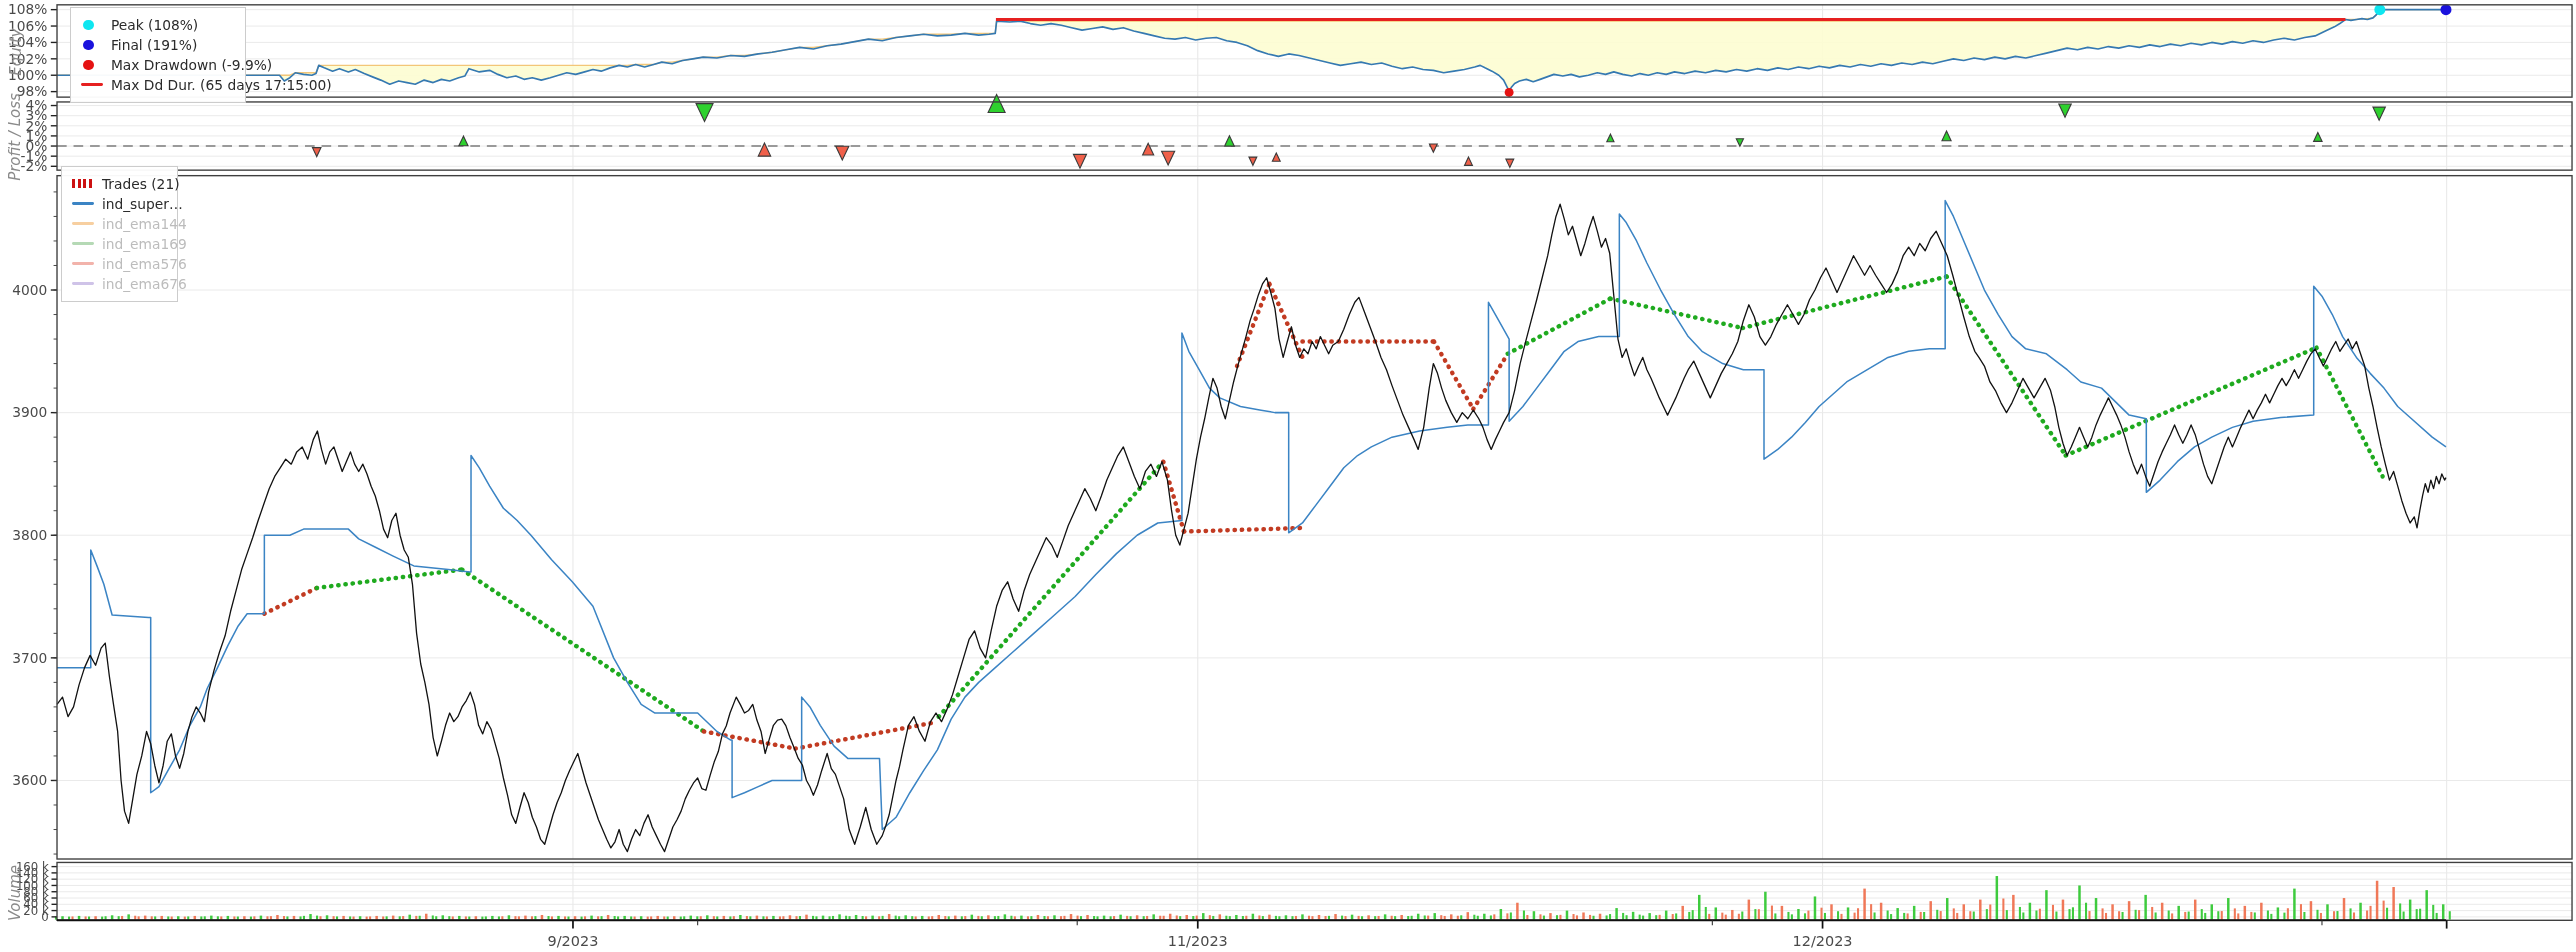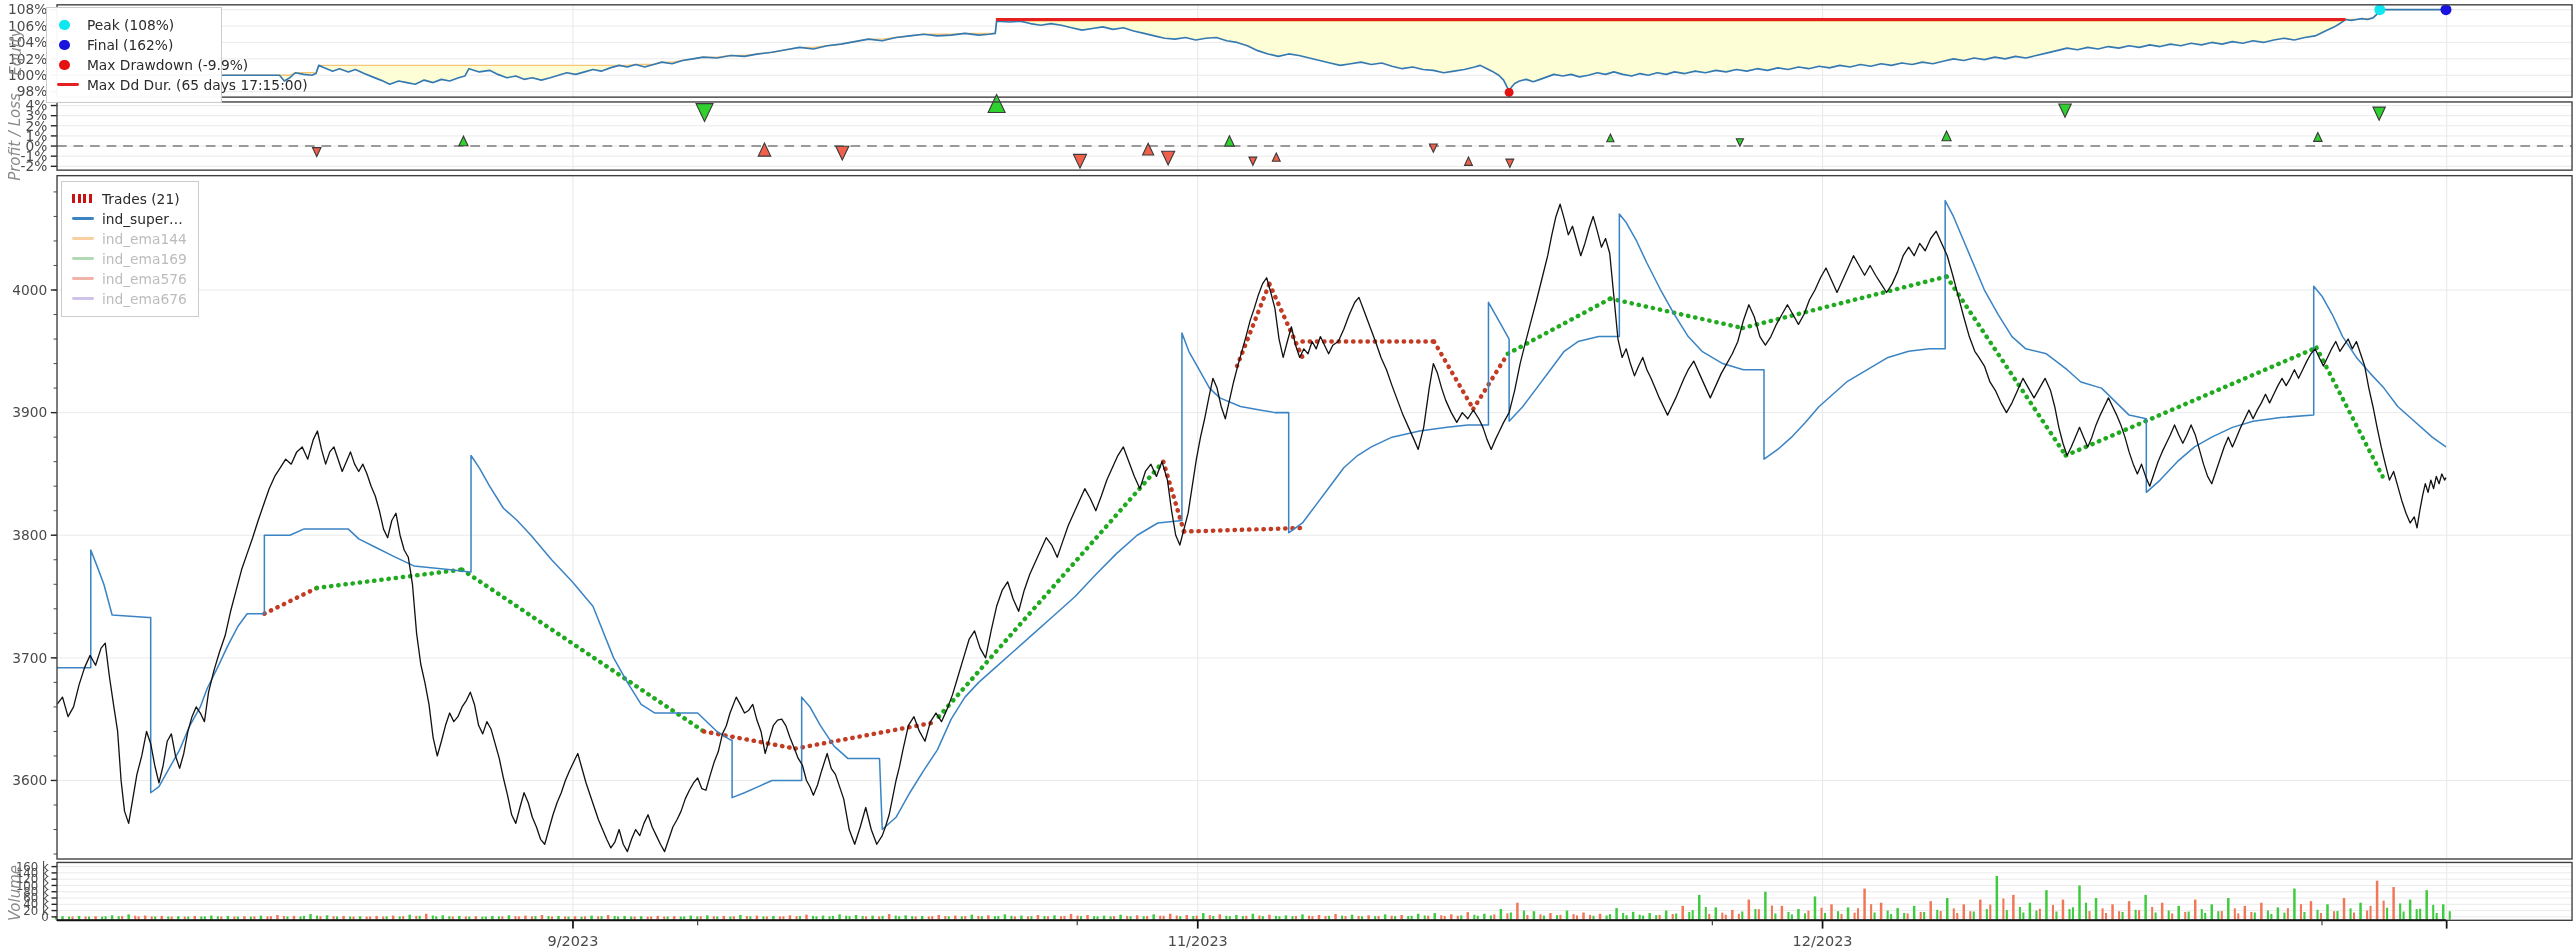--- a/index.html
+++ b/index.html
@@ -658,48 +658,48 @@
         <line x1="1563" y1="1336" x2="1563" y2="1343" stroke="#333" stroke-width="1.6"></line>
         <line x1="2485" y1="1336" x2="2485" y2="1343" stroke="#333" stroke-width="1.6"></line>
         <line x1="3370" y1="1336" x2="3370" y2="1343" stroke="#333" stroke-width="1.6"></line>
       </g>
     </svg>
 
   <div class="axis-title" id="eq-title" style="left:-19.3px;top:43px;width:69px;">Equity</div>
   <div class="axis-title" id="pl-title" style="left:-39px;top:128px;width:108px;">Profit / Loss</div>
   <div class="axis-title" id="vol-title" style="left:-24px;top:884px;width:77px;">Volume</div>
 
-  <div class="legend-box" id="equity-legend" style="left:46px;top:6.9px;width:176px;">
+  <div class="legend-box" id="equity-legend" style="left:70px;top:6.9px;width:176px;">
     <div class="legend-row">
       <span class="legend-glyph">
           <span class="dot" style="background: rgb(14, 230, 240);"></span>
         </span>
       <span class="legend-label">Peak (108%)</span>
     </div>
     <div class="legend-row">
       <span class="legend-glyph">
           <span class="dot" style="background: rgb(26, 18, 221);"></span>
         </span>
-      <span class="legend-label">Final (162%)</span>
+      <span class="legend-label">Final (191%)</span>
     </div>
     <div class="legend-row">
       <span class="legend-glyph">
           <span class="dot" style="background: rgb(229, 18, 18);"></span>
         </span>
       <span class="legend-label">Max Drawdown (-9.9%)</span>
     </div>
     <div class="legend-row">
       <span class="legend-glyph">
           <span class="gline" style="background: rgb(230, 32, 32);"></span>
         </span>
       <span class="legend-label">Max Dd Dur. (65 days 17:15:00)</span>
     </div>
   </div>
 
-  <div class="legend-box" id="main-legend" style="left:61px;top:181px;width:138px;">
+  <div class="legend-box" id="main-legend" style="left:61px;top:166px;width:117px;">
     <div class="legend-row">
       <span class="legend-glyph">
           <span class="gdashes">
             <span style="background: rgb(204, 17, 17);"></span>
             <span style="background: rgb(204, 17, 17);"></span>
             <span style="background: rgb(204, 17, 17);"></span>
             <span style="background: rgb(204, 17, 17);"></span>
           </span>
         </span>
       <span class="legend-label">Trades (21)</span>

